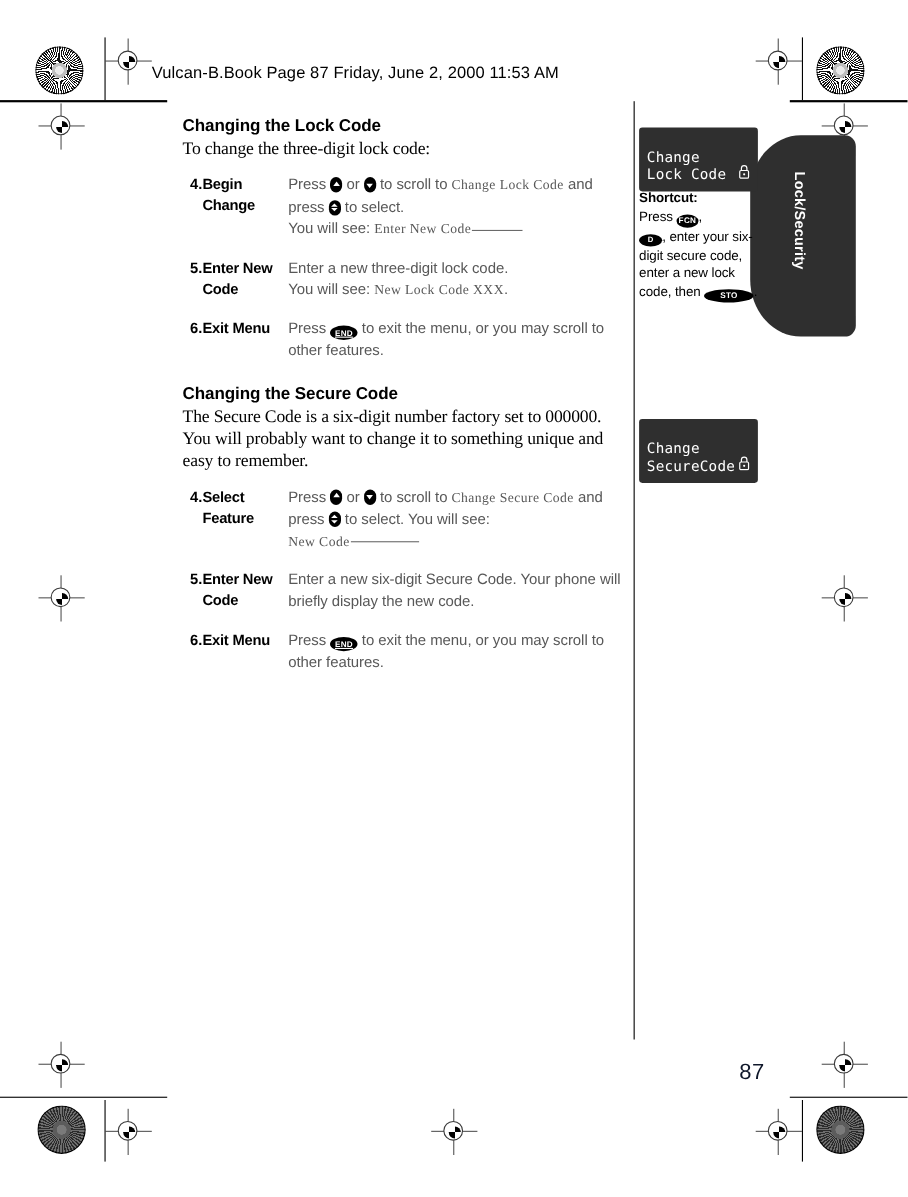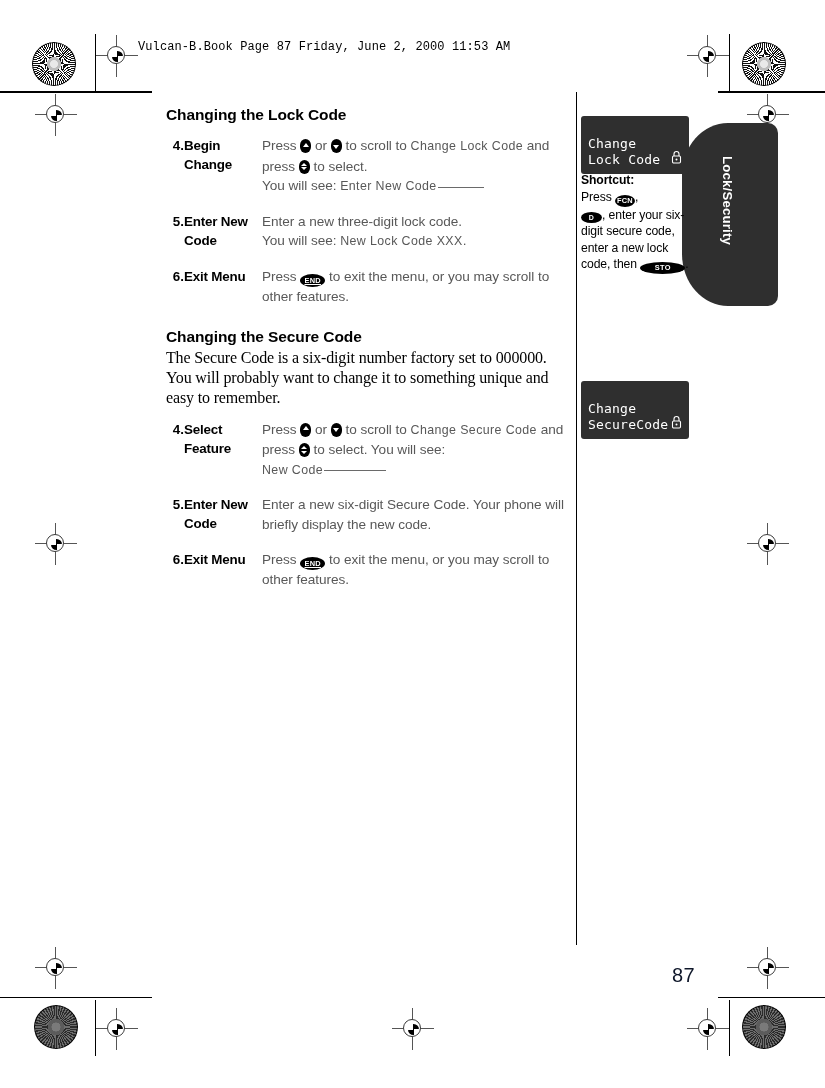--- a/index.html
+++ b/index.html
@@ -26,41 +26,41 @@
        repeating-conic-gradient(#2b2b2b 0 4deg, #6e6e6e 4deg 8deg);}
 
   .crop-h{position:absolute;height:1.4px;background:#000;}
   .crop-v{position:absolute;width:1.4px;background:#000;}
 
   
   #hdr-rule{position:absolute;left:0;top:91px;width:152px;height:1.6px;background:#000;}
   #hdr-rule-r{position:absolute;left:718px;top:91px;width:107px;height:1.6px;background:#000;}
   #hdr-vrule{position:absolute;left:95px;top:34px;width:1.4px;height:57px;background:#000;}
   #hdr-vrule-r{position:absolute;left:729px;top:34px;width:1.4px;height:57px;background:#000;}
-  #file-header{position:absolute;left:138px;top:40px;font-family:Liberation Mono, monospace;
-      font-size:12px;color:#000;white-space:nowrap;letter-spacing:.1px;}
+  #file-header{position:absolute;left:138px;top:58px;font-family:Liberation Sans, sans-serif;
+      font-size:15px;color:#000;white-space:nowrap;letter-spacing:.1px;}
 
   
   #col-divider{position:absolute;left:576px;top:92px;width:1.4px;height:853px;background:#000;}
 
   #main{position:absolute;left:166px;top:106px;width:400px;}
 
   h2.sec{font-size:15.5px;font-weight:bold;margin:0;letter-spacing:-.1px;
          font-family:"Liberation Sans",sans-serif;}
   p.intro{font-family:"Liberation Serif",serif;font-size:16px;margin:2px 0 0 0;
           line-height:20px;letter-spacing:-.15px;}
 
   table.steps{border-collapse:collapse;margin-top:12px;width:100%;}
   table.steps td{vertical-align:top;padding:0 0 15px 0;}
   td.num{width:18px;font-size:13.4px;font-weight:bold;text-align:right;padding-right:5px;
          line-height:19px;}
   td.lbl{width:78px;font-size:13.4px;font-weight:bold;line-height:19px;letter-spacing:-.2px;}
   td.desc{font-size:13.6px;color:#585858;line-height:19.6px;letter-spacing:-.05px;}
 
-  .lcd{font-family:Liberation Sans, sans-serif;font-size:12.4px;color:#585858;
+  .lcd{font-family:Liberation Serif, serif;font-size:12.4px;color:#585858;
        letter-spacing:.4px;}
   .ul-blank{display:inline-block;border-bottom:1.6px solid #6a6a6a;width:46px;
             vertical-align:2px;margin-left:1px;}
   .ul-blank.lg{width:62px;vertical-align:3px;}
   .key-oval{display:inline-block;background:#000000;color:#fff;border-radius:50%/50%;
       font-size:7.4px;font-weight:bold;text-align:center;letter-spacing:.3px;
       font-family:"Liberation Sans",sans-serif;}
   .k-end{width:25px;height:13px;line-height:13.5px;vertical-align:-2px;text-decoration:underline;}
   .k-fcn{width:20px;height:12px;line-height:12.5px;vertical-align:-2px;}
   .k-sto{width:45px;height:12px;line-height:12.5px;vertical-align:-2px;}
@@ -184,20 +184,21 @@
 <div id="hdr-vrule"></div>
 <div id="hdr-vrule-r"></div>
 
 <div id="file-header">Vulcan-B.Book  Page 87  Friday, June 2, 2000  11:53 AM</div>
 
 <div id="col-divider"></div>
 
 <div id="main">
 
   <h2 class="sec">Changing the Lock Code</h2>
+  <p class="intro">To change the three-digit lock code:</p>
 
   <table class="steps">
     <tbody>
         <tr>
       <td class="num">4.</td>
       <td class="lbl">Begin Change</td>
       <td class="desc">
         <span>Press</span>
         <span class="k-nav up"><i></i></span>
         <span>or</span>

